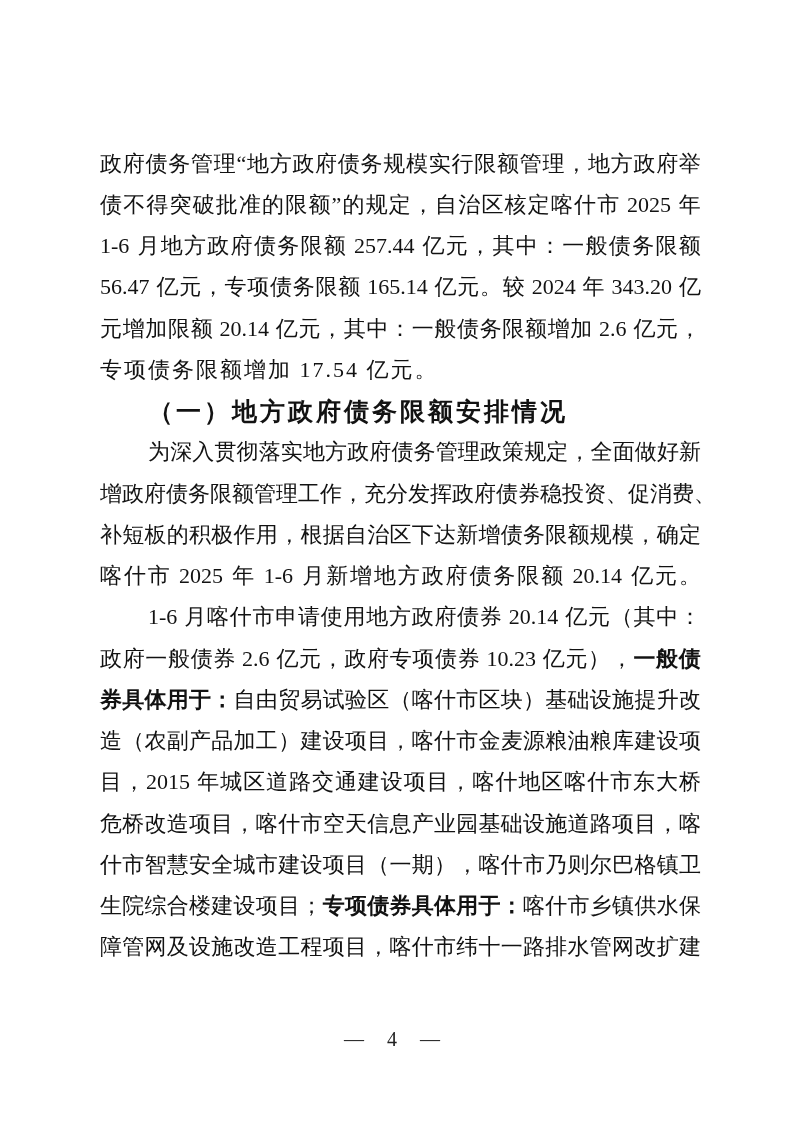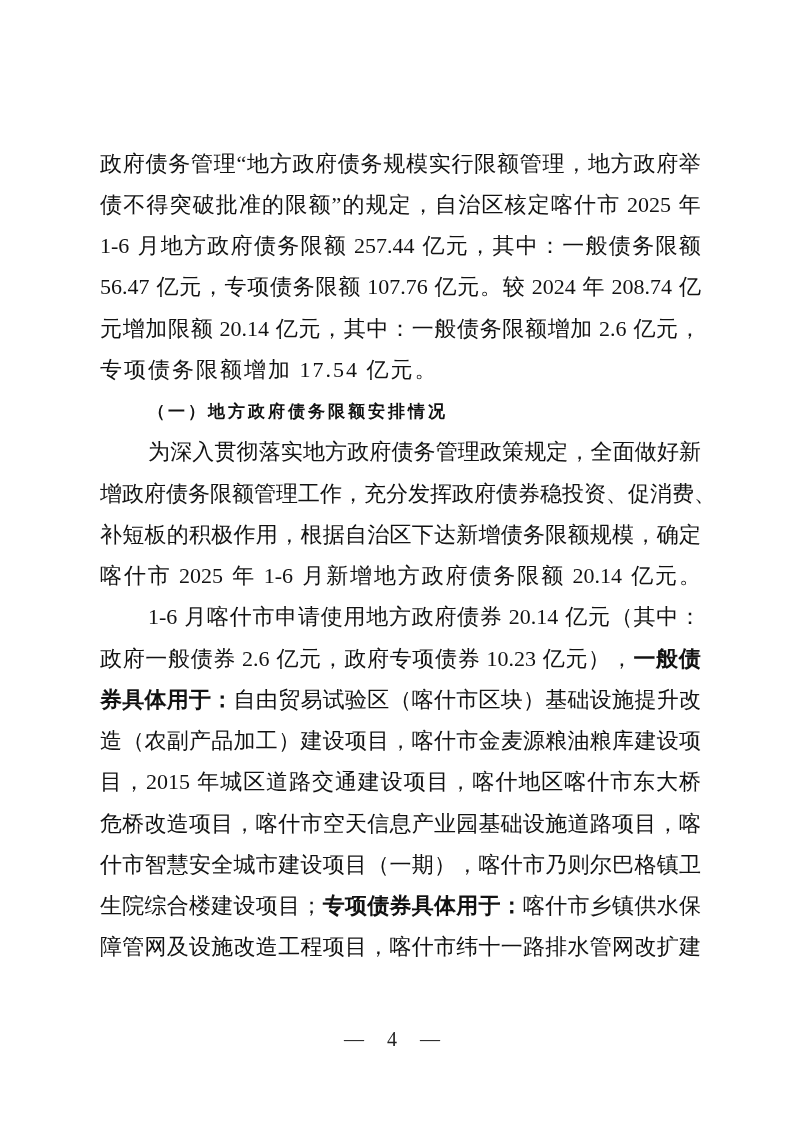--- a/index.html
+++ b/index.html
@@ -31,21 +31,21 @@
     overflow: visible;
   }
   .line.justify {
     justify-content: space-between;
   }
   .line.plain {
     letter-spacing: 2px;
     align-items: center;
   }
   .line.heading {
-    font-size: 17px;
+    font-size: 25px;
     letter-spacing: 3px;
   }
   .line.heading span {
     font-weight: 700;
   }
   .bold {
     font-weight: 700;
   }
   .footer {
     position: absolute;
@@ -155,32 +155,32 @@
         <span>亿</span>
         <span>元</span>
         <span>，</span>
         <span>专</span>
         <span>项</span>
         <span>债</span>
         <span>务</span>
         <span>限</span>
         <span>额</span>
         <span>&nbsp;</span>
-        <span>107.76</span>
+        <span>165.14</span>
         <span>&nbsp;</span>
         <span>亿</span>
         <span>元</span>
         <span>。</span>
         <span>较</span>
         <span>&nbsp;</span>
         <span>2024</span>
         <span>&nbsp;</span>
         <span>年</span>
         <span>&nbsp;</span>
-        <span>208.74</span>
+        <span>343.20</span>
         <span>&nbsp;</span>
         <span>亿</span>
       </div>
       <div class="line justify">
         <span>元</span>
         <span>增</span>
         <span>加</span>
         <span>限</span>
         <span>额</span>
         <span>&nbsp;</span>

